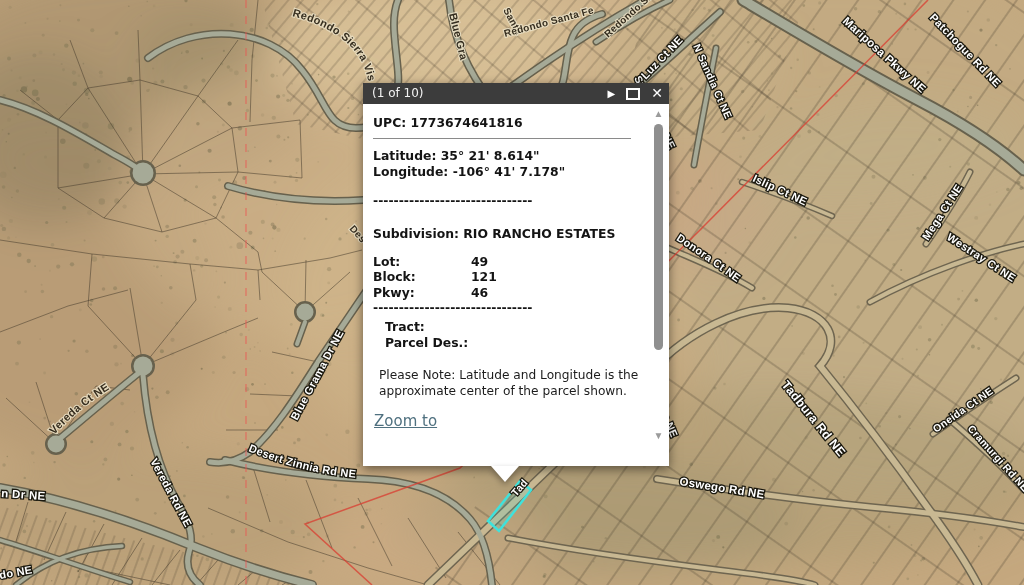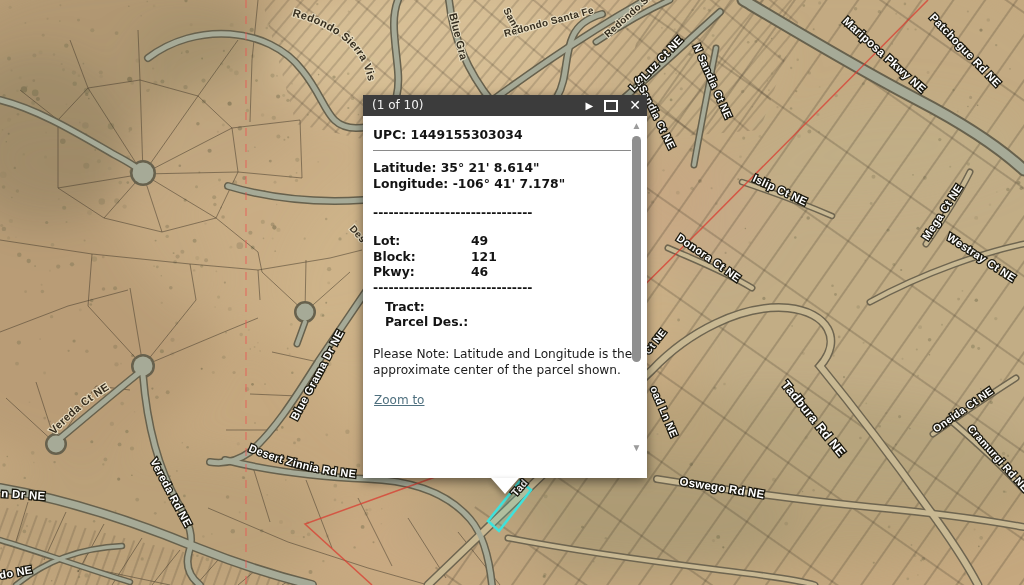--- a/index.html
+++ b/index.html
@@ -3,41 +3,41 @@
 <meta charset="utf-8">
 <style>
   html,body{margin:0;padding:0;width:1024px;height:585px;overflow:hidden;background:#c3a67f;}
   #stage{position:relative;width:1024px;height:585px;font-family:"Liberation Sans",sans-serif;}
   #map{position:absolute;left:0;top:0;}
   .lbl-light{fill:#ffffff;stroke:#1b190f;stroke-width:2.6px;paint-order:stroke;font-weight:bold;
              font-family:"Liberation Sans",sans-serif;letter-spacing:.3px;}
   .lbl-dark{fill:#2b2417;stroke:#e9dfc4;stroke-width:2.2px;paint-order:stroke;font-weight:bold;
             font-family:"Liberation Sans",sans-serif;letter-spacing:.3px;opacity:.92;}
   
-  .popup{position:absolute;left:363px;top:95px;width:284px;box-shadow:0 3px 10px rgba(0,0,0,.5);}
+  .popup{position:absolute;left:363px;top:83px;width:306px;box-shadow:0 3px 10px rgba(0,0,0,.5);}
   .popup-header{height:21px;background:#3c3c3c;color:#f2f2f2;display:flex;align-items:center;
     font:12px/21px "DejaVu Sans",sans-serif;padding:0 6px 0 9px;}
   .popup-header .title{flex:0 0 auto;}
   .popup-header .sp{flex:1;}
   .hbtn{color:#fff;cursor:pointer;margin-left:11px;display:inline-flex;align-items:center;}
   .tri-next{font-size:10px;line-height:21px;}
   .maxbox{width:10px;height:8px;border:2px solid #fff;display:inline-block;}
   .xbtn{font-size:14px;font-weight:bold;line-height:21px;}
   .popup-body{position:relative;background:#ffffff;height:362px;overflow:hidden;}
   .pcontent{padding:11px 24px 0 10px;font:bold 12.4px/16px "DejaVu Sans",sans-serif;color:#141414;}
   .phr{border:0;border-top:1px solid #8a8a8a;margin:7px 0 9px 0;width:258px;}
   .prow-acct{margin:0 0 14px 0;}
   .plink{color:#2a6fad;text-decoration:underline;}
   .pcoord{margin:8px 0 0 0;}
   .pdash{margin:13px 0 0 0;letter-spacing:0;}
   .psub{margin:17px 0 0 0;line-height:15.6px;}
   .flabel{display:inline-block;width:98px;}
   .ptract{margin:3px 0 0 12px;line-height:15.6px;}
-  .pnote{margin:16px 0 0 0;font-weight:normal;font-size:12.2px;line-height:16px;width:262px;color:#1c1c1c;}
-  .zoomto{display:inline-block;margin:14px 0 0 1px;font-weight:normal;font-size:12px;
+  .pnote{margin:16px 0 0 6px;font-weight:normal;font-size:12.2px;line-height:16px;width:262px;color:#1c1c1c;}
+  .zoomto{display:inline-block;margin:14px 0 0 1px;font-weight:normal;font-size:15px;
           color:#4f707f;text-decoration:underline;}
   
   .sb-track{position:absolute;right:4px;top:4px;bottom:4px;width:13px;}
   .sb-up{position:absolute;top:0;left:0;width:13px;height:12px;color:#9b9b9b;font-size:10px;line-height:12px;text-align:center;}
   .sb-down{position:absolute;bottom:20px;left:0;width:13px;height:12px;color:#9b9b9b;font-size:10px;line-height:12px;text-align:center;}
   .sb-thumb{position:absolute;top:16px;left:2px;width:9px;height:226px;background:#8f8f8f;border-radius:6px;}
   .pointer{position:absolute;left:128px;top:383px;width:0;height:0;
     border-left:14px solid transparent;border-right:14px solid transparent;border-top:16px solid #ffffff;
     filter:drop-shadow(0 3px 3px rgba(0,0,0,.35));}
 </style>
@@ -878,30 +878,33 @@
       <span class="hbtn tri-next">▶</span>
       <span class="hbtn">
           <span class="maxbox"></span>
         </span>
       <span class="hbtn xbtn">✕</span>
     </div>
 
     <div class="popup-body">
       <div class="pcontent">
         <div>
-          <span>UPC:</span>&nbsp;<span>1449155303034</span>
+          <span>UPC:</span>&nbsp;<span>1773674641816</span>
         </div>
         <hr class="phr">
         <div class="pcoord">
           <span>Latitude:</span>&nbsp;<span>35° 21' 8.614"</span>
         </div>
         <div>
           <span>Longitude:</span>&nbsp;<span>-106° 41' 7.178"</span>
         </div>
         <div class="pdash">-------------------------------</div>
+        <div class="psub">
+          <span>Subdivision:</span>&nbsp;<span>RIO RANCHO ESTATES</span>
+        </div>
         <div class="psub" style="margin-top:12px">
           <span class="flabel">Lot:</span><span>49</span>
         </div>
         <div class="psub" style="margin-top:0">
           <span class="flabel">Block:</span><span>121</span>
         </div>
         <div class="psub" style="margin-top:0">
           <span class="flabel">Pkwy:</span><span>46</span>
         </div>
         <div style="margin-top:0">-------------------------------</div>

